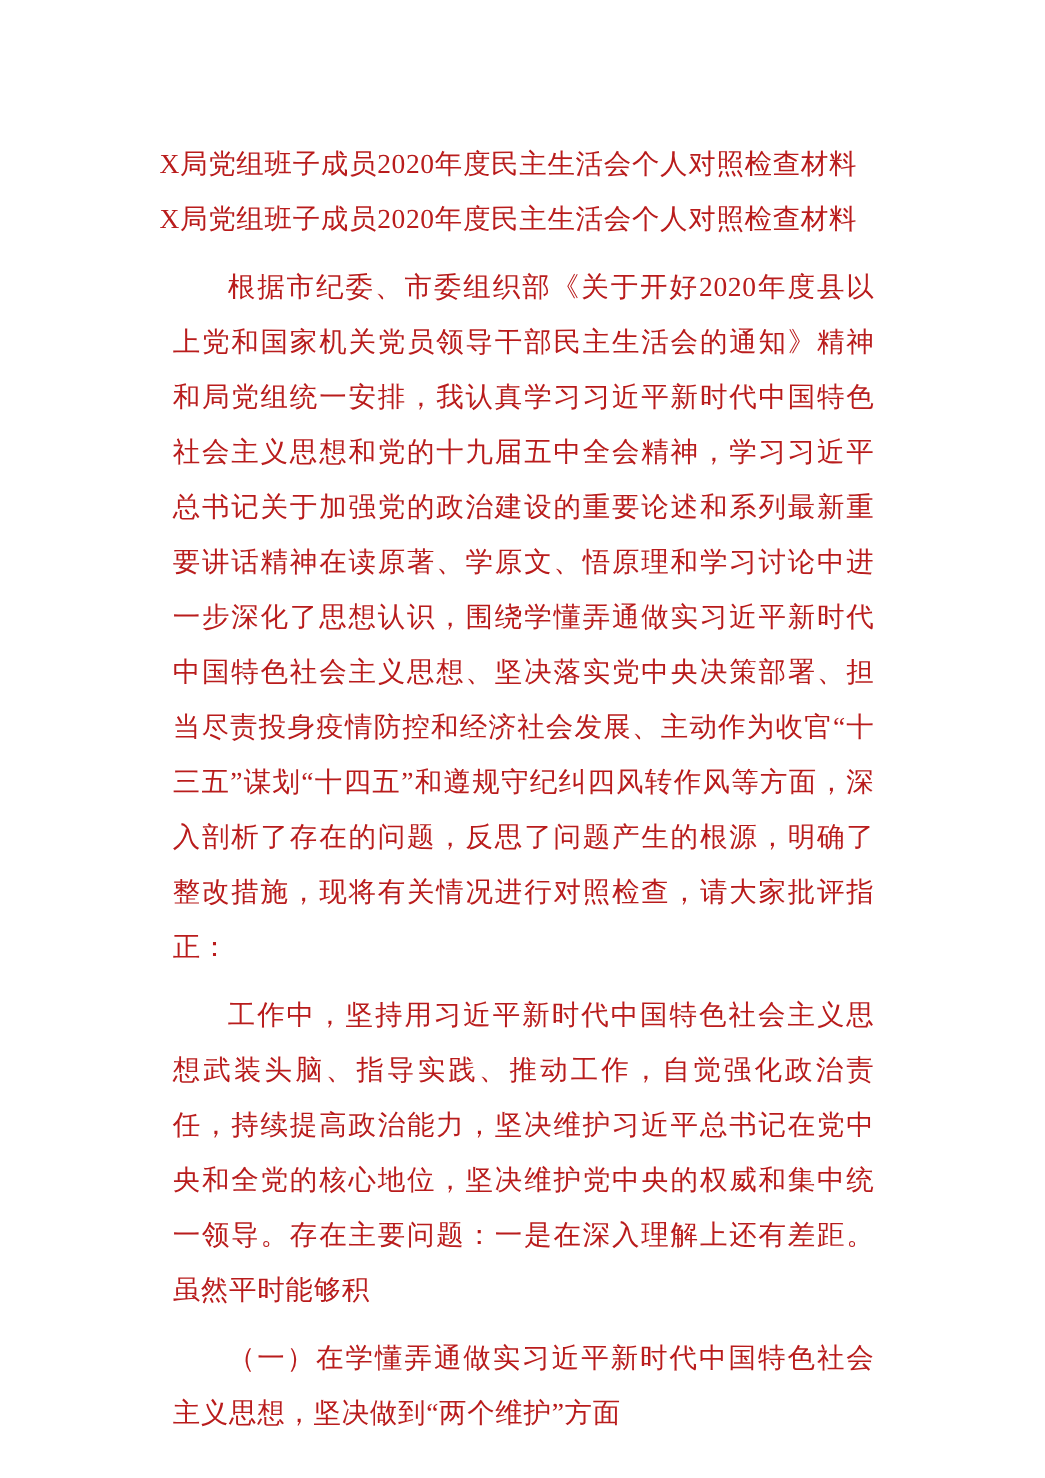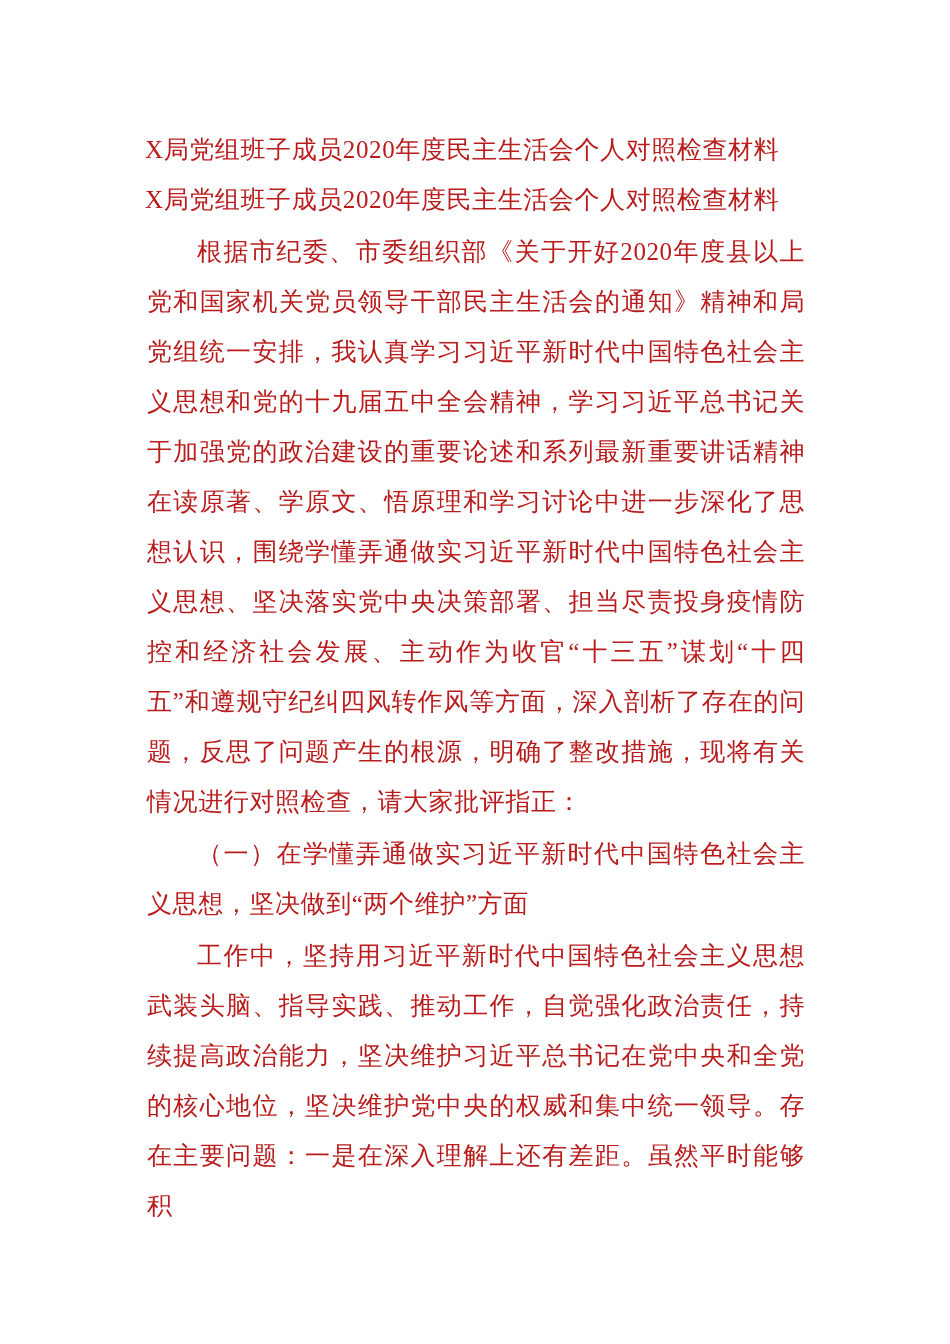--- a/index.html
+++ b/index.html
@@ -22,32 +22,32 @@
       font-size: 25px;
       line-height: 50px;
       color: #b91c1c;
       letter-spacing: 0.6px;
     }
     .title-line {
       margin: 0;
       white-space: nowrap;
     }
     .para {
-      margin: 2px;
+      margin: 12px;
       text-indent: 2em;
       text-align: justify;
       text-align-last: left;
     }
     .heading {
       margin: 0;
       text-indent: 2em;
     }
   </style>
 </head>
 <body>
 
 <div class="page">
   <p class="title-line">X局党组班子成员2020年度民主生活会个人对照检查材料</p>
   <p class="title-line">X局党组班子成员2020年度民主生活会个人对照检查材料</p>
   <p class="para">根据市纪委、市委组织部《关于开好2020年度县以上党和国家机关党员领导干部民主生活会的通知》精神和局党组统一安排，我认真学习习近平新时代中国特色社会主义思想和党的十九届五中全会精神，学习习近平总书记关于加强党的政治建设的重要论述和系列最新重要讲话精神在读原著、学原文、悟原理和学习讨论中进一步深化了思想认识，围绕学懂弄通做实习近平新时代中国特色社会主义思想、坚决落实党中央决策部署、担当尽责投身疫情防控和经济社会发展、主动作为收官“十三五”谋划“十四五”和遵规守纪纠四风转作风等方面，深入剖析了存在的问题，反思了问题产生的根源，明确了整改措施，现将有关情况进行对照检查，请大家批评指正：</p>
+  <p class="para">工作中，坚持用习近平新时代中国特色社会主义思想武装头脑、指导实践、推动工作，自觉强化政治责任，持续提高政治能力，坚决维护习近平总书记在党中央和全党的核心地位，坚决维护党中央的权威和集中统一领导。存在主要问题：一是在深入理解上还有差距。虽然平时能够积</p>
   <p class="para">（一）在学懂弄通做实习近平新时代中国特色社会主义思想，坚决做到“两个维护”方面</p>
-  <p class="para">工作中，坚持用习近平新时代中国特色社会主义思想武装头脑、指导实践、推动工作，自觉强化政治责任，持续提高政治能力，坚决维护习近平总书记在党中央和全党的核心地位，坚决维护党中央的权威和集中统一领导。存在主要问题：一是在深入理解上还有差距。虽然平时能够积</p>
 </div>
 
 </body></html>

